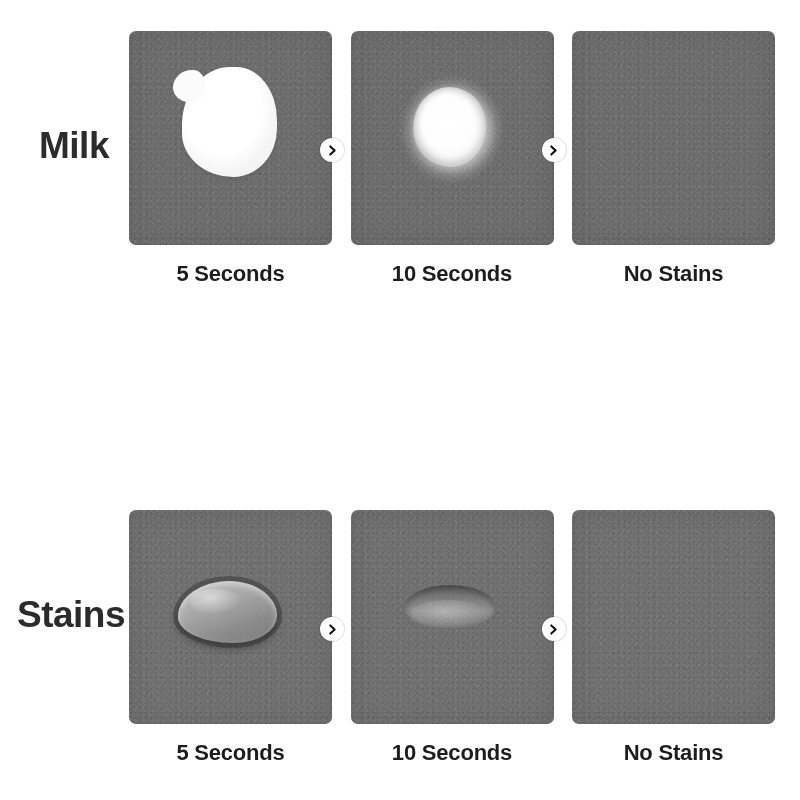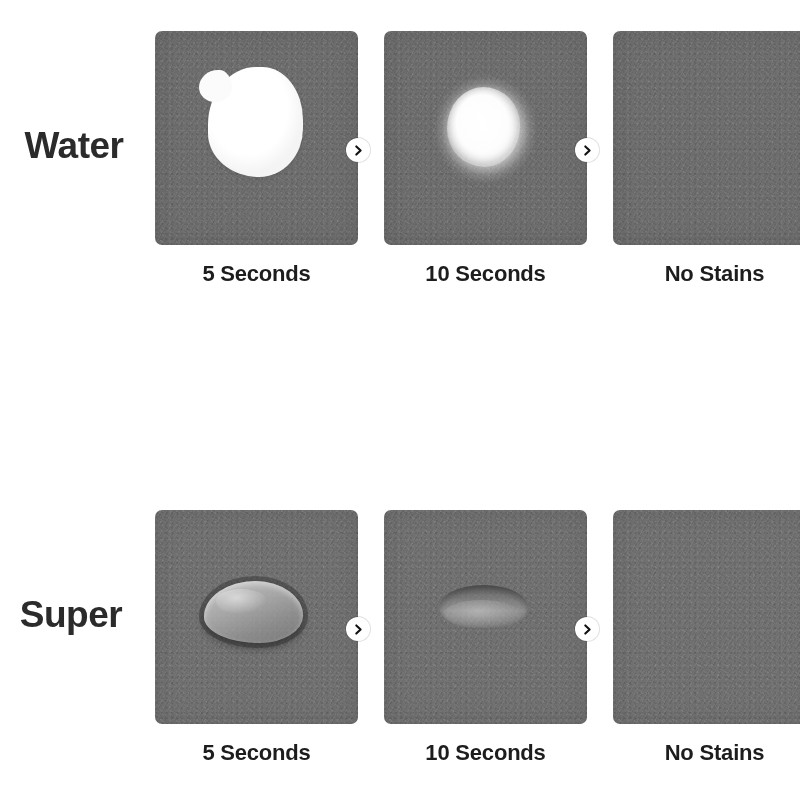--- a/index.html
+++ b/index.html
@@ -53,21 +53,20 @@
     top: 0;
     width: 646px;
     display: flex;
     flex-direction: row;
     justify-content: space-between;
   }
 
   .panel-cell {
     position: relative;
     width: 203px;
-    margin-left: 26px;
   }
 
   
   .fabric {
     position: relative;
     width: 203px;
     height: 214px;
     border-radius: 7px;
     overflow: hidden;
     background-color: #6e6e6e;
@@ -259,21 +258,21 @@
     transform: scaleX(0.94);
   }
 </style>
 </head>
 <body>
 
 <div class="infographic">
 
   <div class="demo-row row-milk">
 
-    <div class="row-label">Water</div>
+    <div class="row-label">Milk</div>
 
     <div class="panel-strip">
 
       <div class="panel-cell">
         <div class="fabric">
           <div class="stain-milk-5"></div>
         </div>
         <div class="arrow-badge">
           <svg width="13" height="13" viewBox="0 0 13 13" aria-hidden="true">
             <path d="M4.3 2.4 L8.6 6.5 L4.3 10.6" fill="none" stroke="#111111" stroke-width="2.1" stroke-linecap="round" stroke-linejoin="round"></path>
@@ -298,21 +297,21 @@
         <div class="fabric"></div>
         <div class="caption">No Stains</div>
       </div>
 
     </div>
   </div>
 
 
   <div class="demo-row row-water">
 
-    <div class="row-label">Super</div>
+    <div class="row-label">Stains</div>
 
     <div class="panel-strip">
 
       <div class="panel-cell">
         <div class="fabric">
           <div class="stain-water-5"></div>
         </div>
         <div class="arrow-badge">
           <svg width="13" height="13" viewBox="0 0 13 13" aria-hidden="true">
             <path d="M4.3 2.4 L8.6 6.5 L4.3 10.6" fill="none" stroke="#111111" stroke-width="2.1" stroke-linecap="round" stroke-linejoin="round"></path>

